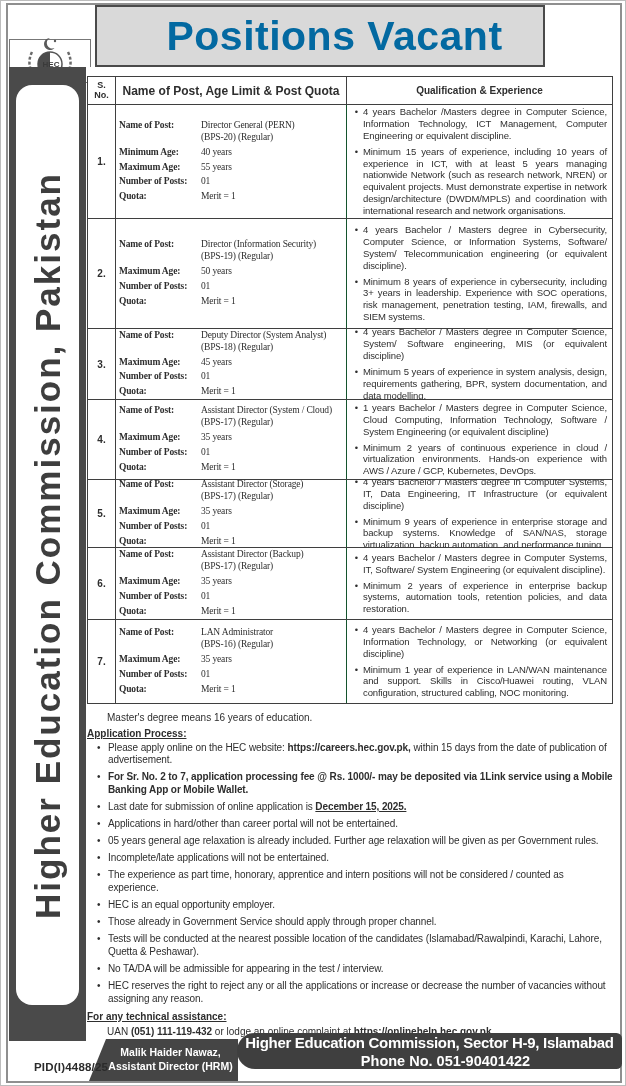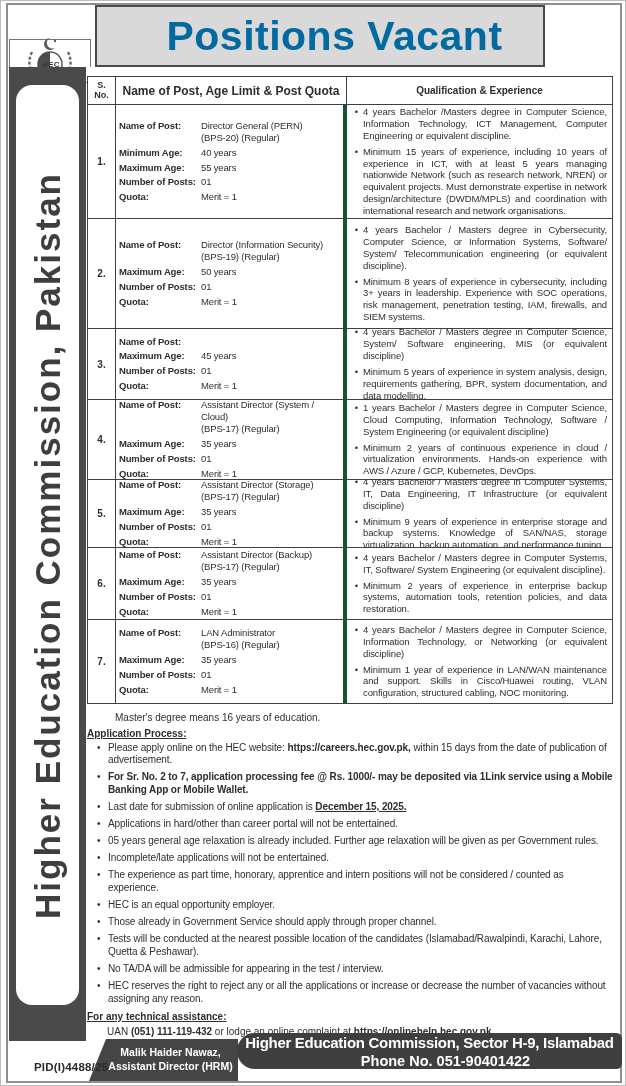--- a/index.html
+++ b/index.html
@@ -35,34 +35,34 @@
   .trow:last-child { border-bottom:none; }
   #table-rows .trow:nth-child(1){height:114px}
   #table-rows .trow:nth-child(2){height:110px}
   #table-rows .trow:nth-child(3){height:71px}
   #table-rows .trow:nth-child(4){height:80px}
   #table-rows .trow:nth-child(5){height:68px}
   #table-rows .trow:nth-child(6){height:72px}
   #table-rows .trow:nth-child(7){height:83px}
   .cell { overflow:hidden; }
   .sno { border-right:1px solid #3f3f3f; display:flex; align-items:center; justify-content:center; font-weight:bold; font-size:10px; }
-  .post { border-right:4px solid #14532d; padding:3px 2px 3px 3px; }
+  .post { border-right:1px solid #14532d; padding:3px 2px 3px 3px;font-family:Liberation Serif, serif; }
   .fields { display:flex; flex-direction:column; justify-content:center; height:100%; gap:3px; }
   .field { display:grid; grid-template-columns:80px 1fr; column-gap:2px; letter-spacing:-0.15px; }
   .flabel { font-weight:bold; }
   .fvalue { white-space:pre-line; line-height:1.25; }
   .qual { padding:4px 5px 4px 3px; }
   .quals { list-style:none; display:flex; flex-direction:column; gap:4px; justify-content:center; height:100%; }
   .qitem { display:grid; grid-template-columns:13px 1fr; }
   .qmark { text-align:center; line-height:1.2; }
   .qtext { text-align:justify; line-height:1.26; letter-spacing:-0.1px; }
 
   
   .notes { margin-top:7px; width:527px; font-size:10px; color:#2e2e2e; }
-  .note-line { padding-left:28px; line-height:1.35; }
+  .note-line { padding-left:20px; line-height:1.35; }
   .section-heading { font-weight:bold; text-decoration:underline; margin-top:2px; line-height:1.4; }
   .bullets { list-style:none; margin-top:1px; }
   .bullets li { display:grid; grid-template-columns:10px 11px 1fr; margin-bottom:4.5px; }
   .bmark { grid-column:2; line-height:1.26; }
   .btext { line-height:1.26; letter-spacing:-0.1px; }
   .b { font-weight:bold; }
   .u { text-decoration:underline; }
   .tech-line { padding-left:20px; line-height:1.35; margin-top:1px; }
 
   
@@ -201,20 +201,22 @@
 </ul>
     </div>
   </div>
 
   <div class="trow">
     <div class="cell sno">3.</div>
     <div class="cell post">
       <div class="fields">
   <div class="field">
     <span class="flabel">Name of Post:</span>
+    <span class="fvalue">Deputy Director (System Analyst)
+(BPS-18) (Regular)</span>
   </div>
 
   <div class="field">
     <span class="flabel">Maximum Age:</span>
     <span class="fvalue">45 years</span>
   </div>
 
   <div class="field">
     <span class="flabel">Number of Posts:</span>
     <span class="fvalue">01</span>

